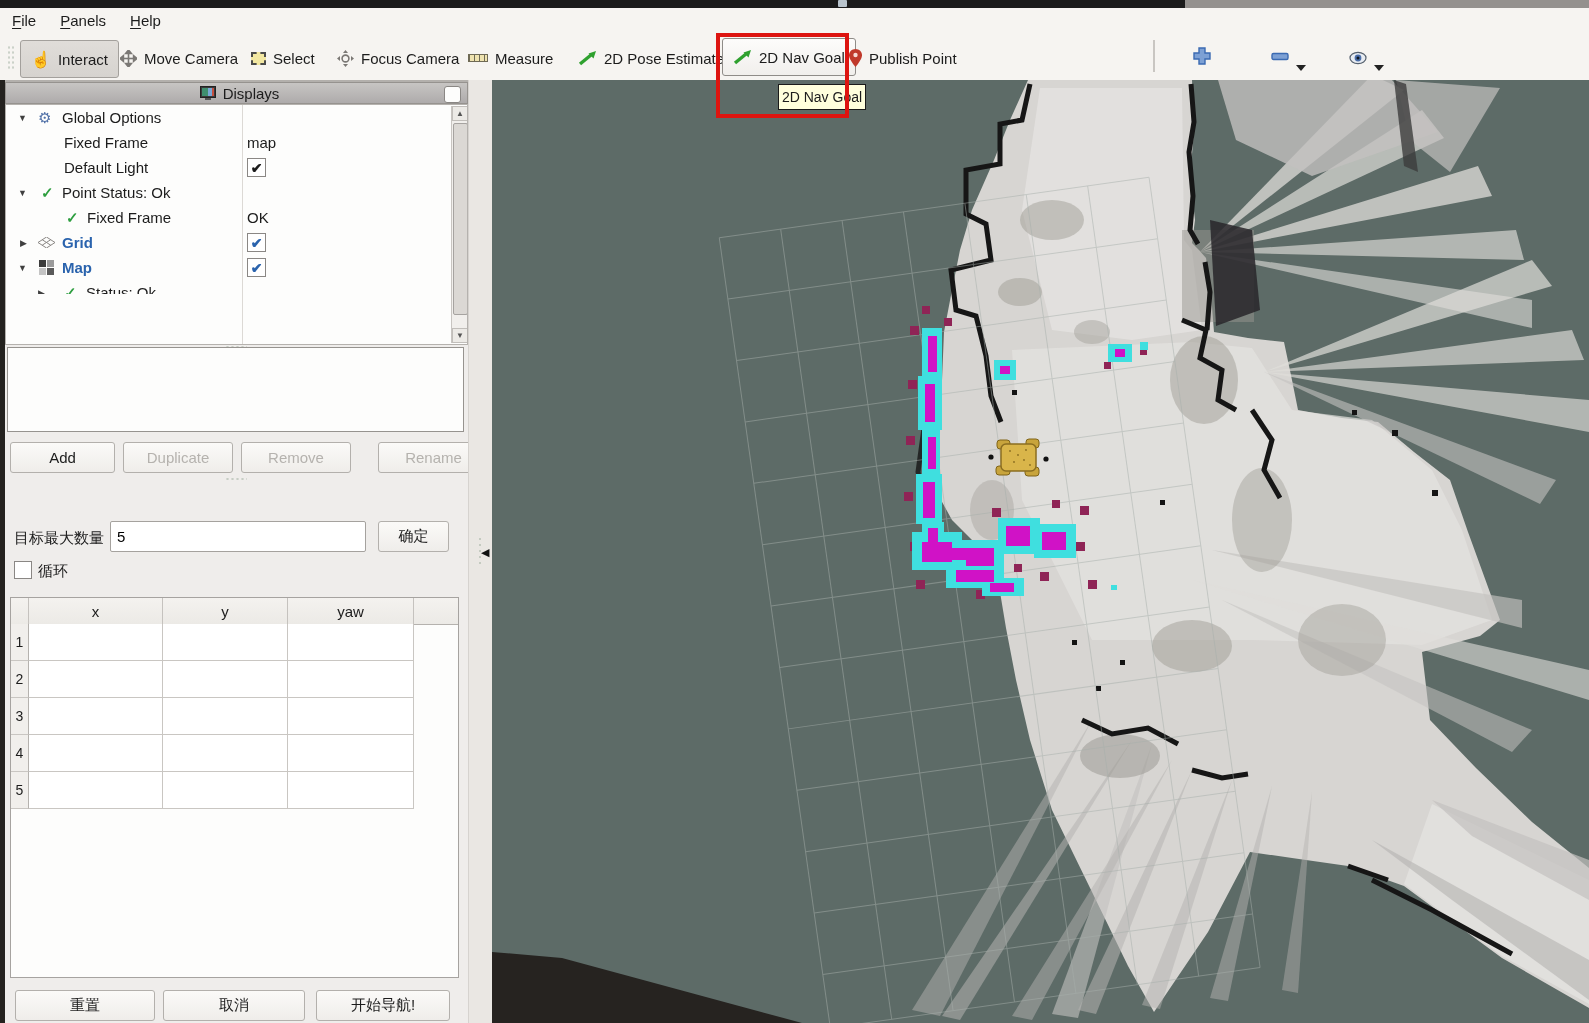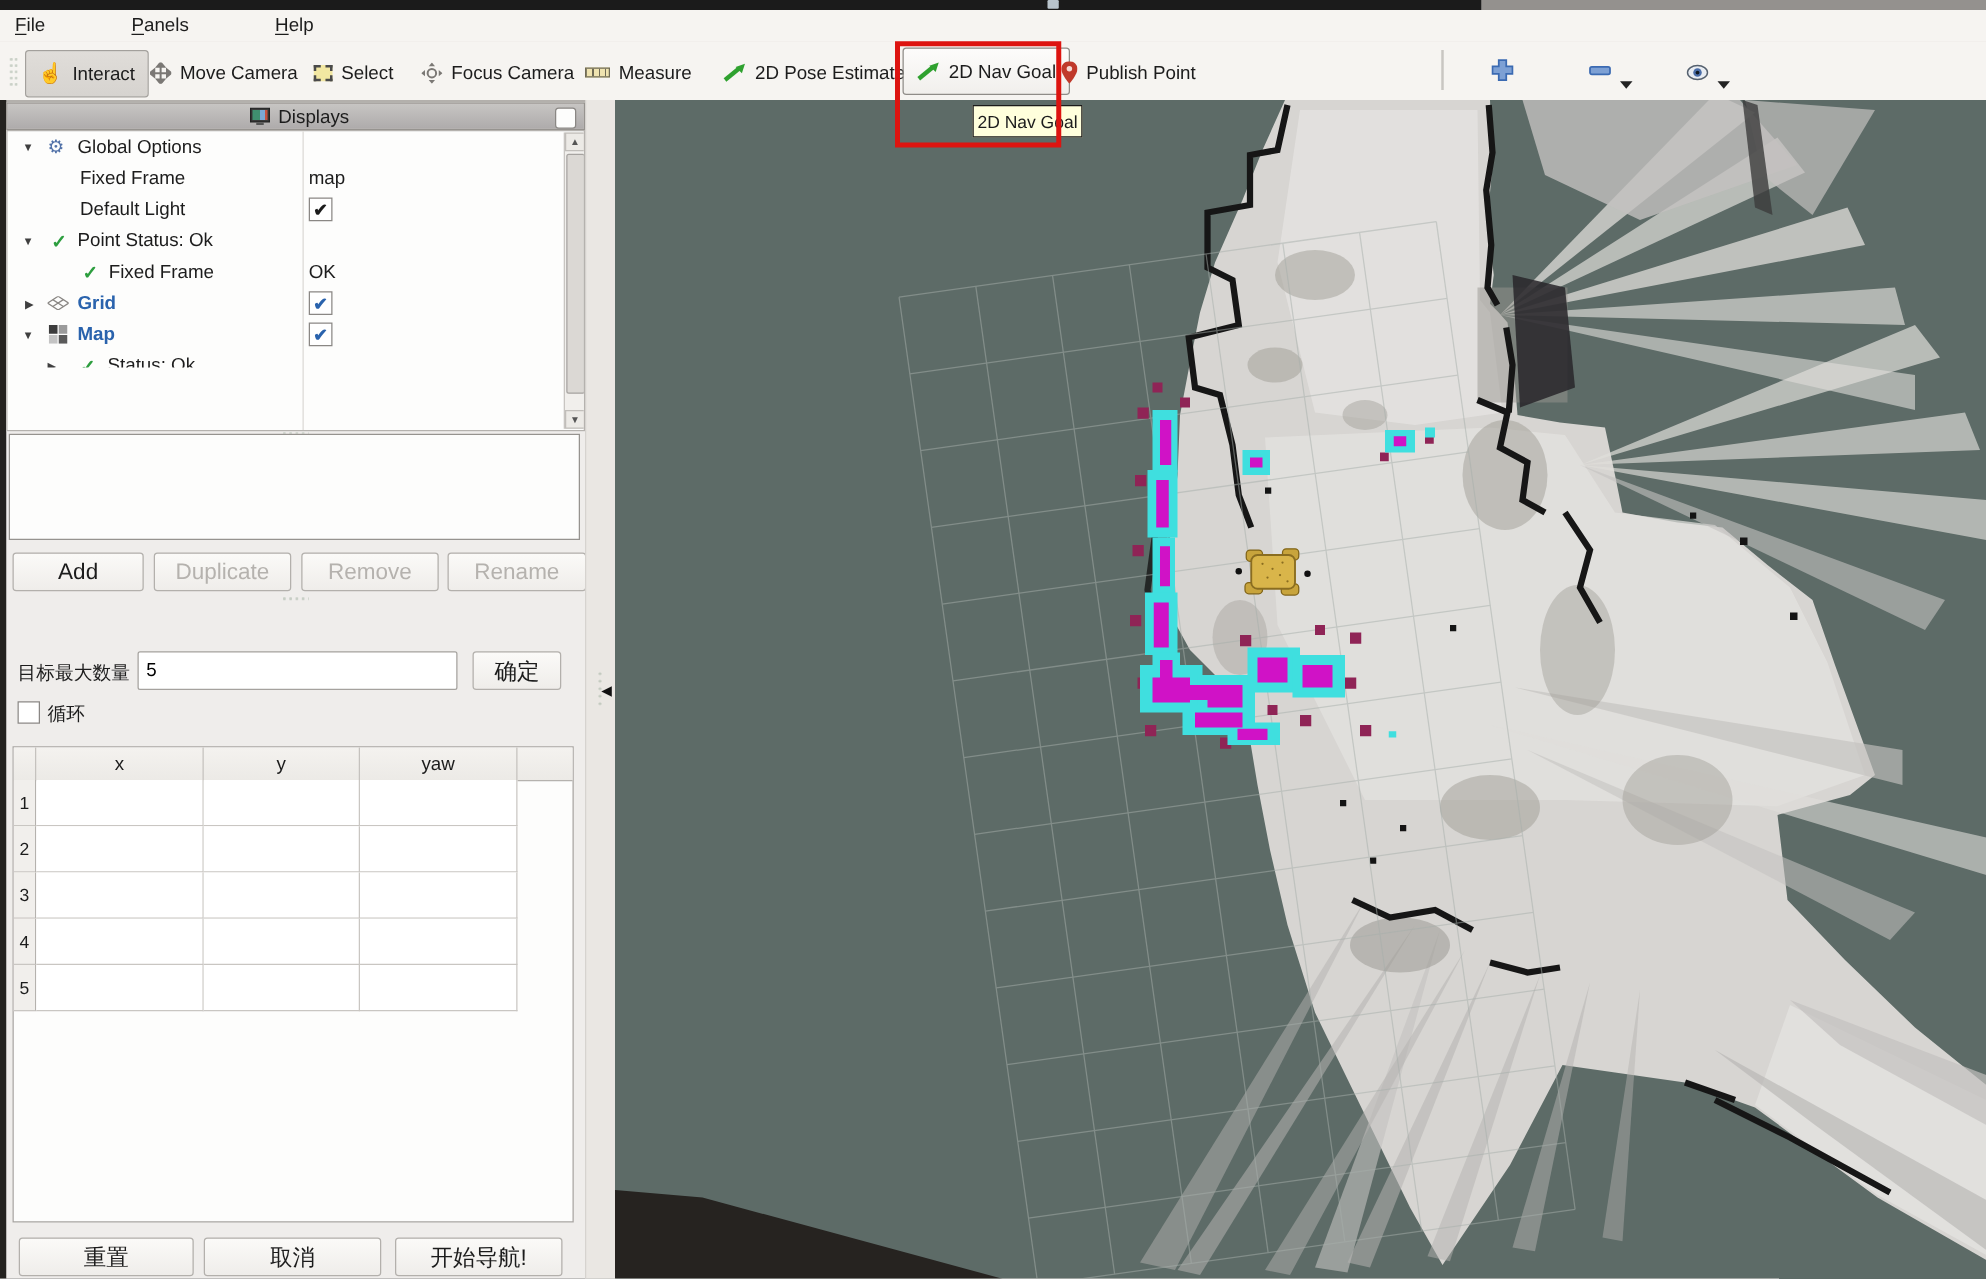--- a/index.html
+++ b/index.html
@@ -5,21 +5,21 @@
   html,body{margin:0;padding:0;background:#888;}
   #screen{position:relative;width:1589px;height:1023px;background:#efedeb;overflow:hidden;
           font-family:"Liberation Sans",sans-serif;color:#1c1c1c;}
   .abs{position:absolute;}
   
   .titlestrip{left:0;top:0;width:1589px;height:8px;background:#1b1b1b;}
   .titlestrip-right{left:1185px;top:0;width:404px;height:8px;background:#94918e;}
   .titleglyph{left:838px;top:0;width:9px;height:7px;background:#b9c4cc;border-radius:1px;}
   
   .menubar{left:0;top:8px;width:1589px;height:25px;background:#f6f4f1;border-bottom:1px solid #dedbd7;
-           display:flex;align-items:center;font-size:15px;gap:45px;}
+           display:flex;align-items:center;font-size:15px;}
   .menu-item{padding:0 12px;height:25px;display:flex;align-items:center;cursor:default;}
   .menu-item u{text-decoration:underline;text-underline-offset:2px;}
   .toolbar{left:0;top:33px;width:1589px;height:47px;background:#f6f4f1;border-bottom:2px solid #b3b0ac;}
   .tb-handle{left:7px;top:45px;width:7px;height:26px;
      background-image:radial-gradient(circle,#9a97 1px,transparent 1.3px);background-size:4px 5px;}
   .tool{position:absolute;top:40px;height:36px;display:flex;align-items:center;gap:7px;font-size:15px;white-space:nowrap;}
   .tool.btn-like{border:1px solid #a3a09c;border-radius:3px;background:linear-gradient(#e0ddd9,#d6d3cf);padding:0 10px;}
   .tool.btn-white{border:1px solid #8f8c88;border-radius:3px;background:linear-gradient(#fdfcfb,#f1efec);padding:0 10px;}
   .sep{left:1153px;top:40px;width:2px;height:32px;background:#c9c6c2;}
   .zoomglyph{position:absolute;top:47px;width:18px;height:18px;}
@@ -49,21 +49,21 @@
   .gcheck{color:#2d9e3f;font-weight:bold;font-size:15px;}
   .swatch{width:16px;height:16px;background:#2e2e2e;border:1px solid #777;display:inline-block;}
   
   .sbar{position:absolute;left:445px;top:1px;width:16px;height:237px;background:#f1efec;border-left:1px solid #c8c5c1;}
   .sarrow{position:absolute;left:0;width:16px;height:15px;background:#eceae6;color:#555;font-size:8px;
           display:flex;align-items:center;justify-content:center;border:1px solid #c1beba;box-sizing:border-box;}
   .sthumb{position:absolute;left:1px;top:17px;width:13px;height:190px;background:#dbd8d4;border:1px solid #a6a3a0;border-radius:2px;}
   
   .descbox{left:7px;top:347px;width:457px;height:85px;background:#fdfdfc;border:1px solid #96938f;box-sizing:border-box;}
   .btn{position:absolute;height:31px;background:linear-gradient(#fbfaf8,#efedea);border:1px solid #b3b0ac;border-radius:3px;
-       display:flex;align-items:center;justify-content:center;font-size:18px;box-sizing:border-box;}
+       display:flex;align-items:center;justify-content:center;font-size:15px;box-sizing:border-box;}
   .btn.disabled{color:#b5b2ae;}
   .dots-h{position:absolute;width:22px;height:4px;
      background-image:radial-gradient(circle,#9a97 1px,transparent 1.3px);background-size:5px 4px;}
   
   .tp-label{position:absolute;font-size:15px;}
   .tp-input{position:absolute;left:110px;top:521px;width:256px;height:31px;border:1px solid #a5a29e;border-radius:2px;
             background:#fff;font-size:15px;padding:0 6px;box-sizing:border-box;font-family:"Liberation Sans",sans-serif;}
   .tp-check{position:absolute;left:14px;top:561px;width:16px;height:16px;background:#fff;border:1px solid #8a8784;}
   
   .ttable{left:10px;top:597px;width:449px;height:381px;background:#fdfdfc;border:1px solid #a6a3a0;box-sizing:border-box;}
@@ -292,21 +292,21 @@
 
   <div class="btn" style="left:10px;top:442px;width:105px;">
       <span>Add</span>
     </div>
   <div class="btn disabled" style="left:123px;top:442px;width:110px;">
       <span>Duplicate</span>
     </div>
   <div class="btn disabled" style="left:241px;top:442px;width:110px;">
       <span>Remove</span>
     </div>
-  <div class="btn disabled" style="left:358px;top:442px;width:111px;">
+  <div class="btn disabled" style="left:378px;top:442px;width:111px;">
       <span>Rename</span>
     </div>
 
   <div class="abs dots-h" style="left:225px;top:477px;"></div>
 
 
   <div class="tp-label abs" style="left:14px;top:529px;">目标最大数量</div>
   <input class="tp-input abs" value="5" style="">
   <div class="btn" style="left:378px;top:521px;width:71px;">
       <span>确定</span>

